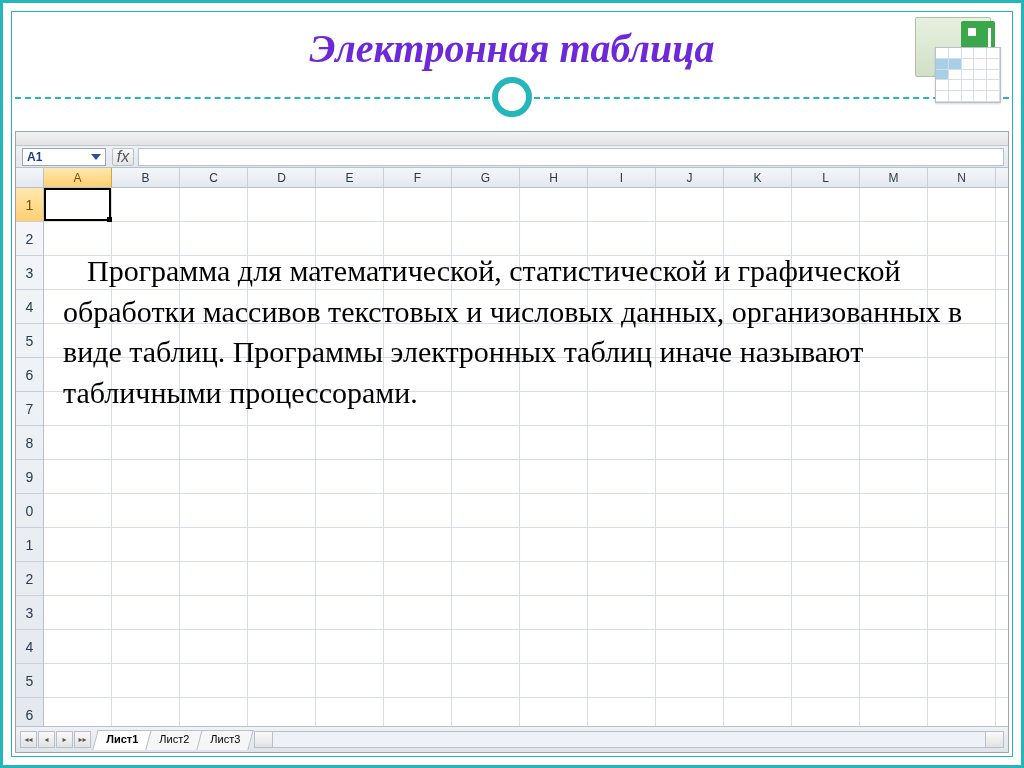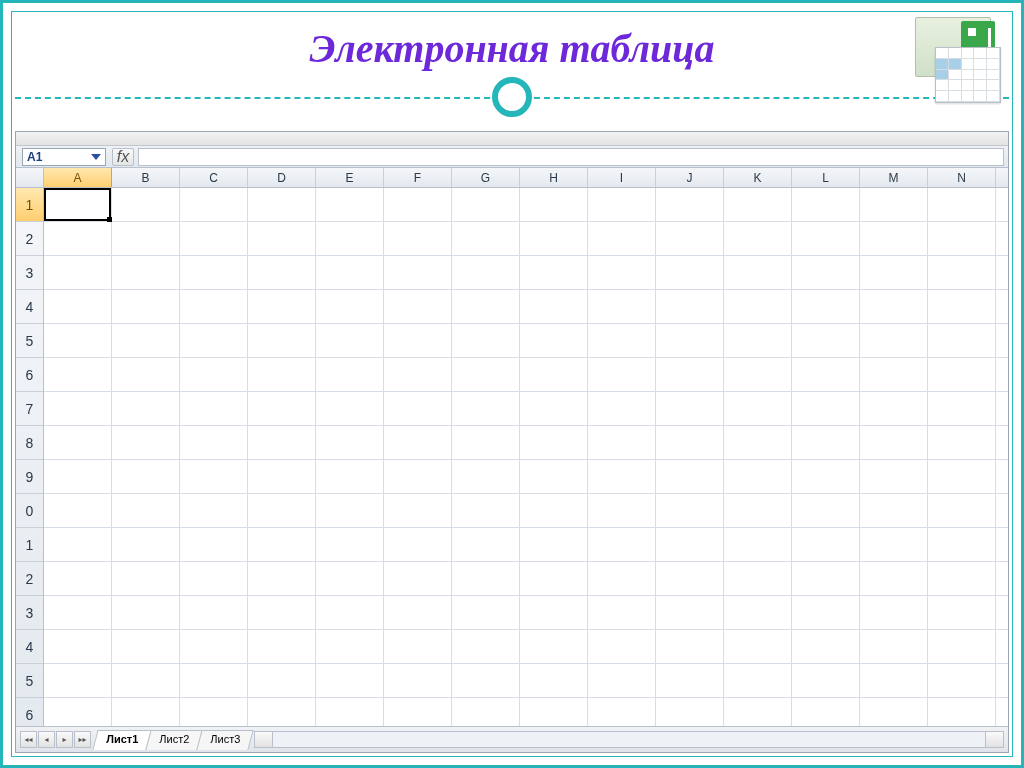--- a/index.html
+++ b/index.html
@@ -431,13 +431,16 @@
       </div>
       <div id="tabs-holder" style="display:flex;align-items:flex-end;">
           <div class="tab active"><span>Лист1</span></div>
           <div class="tab"><span>Лист2</span></div>
           <div class="tab"><span>Лист3</span></div>
         </div>
       <div class="hscroll"></div>
     </div>
   </div>
 
+  <div class="body-text">
+    <p>Программа для математической, статистической и графической обработки массивов текстовых и числовых данных, организованных в виде таблиц. Программы электронных таблиц иначе называют табличными процессорами.</p>
+  </div>
 </div>
 
 </body></html>

